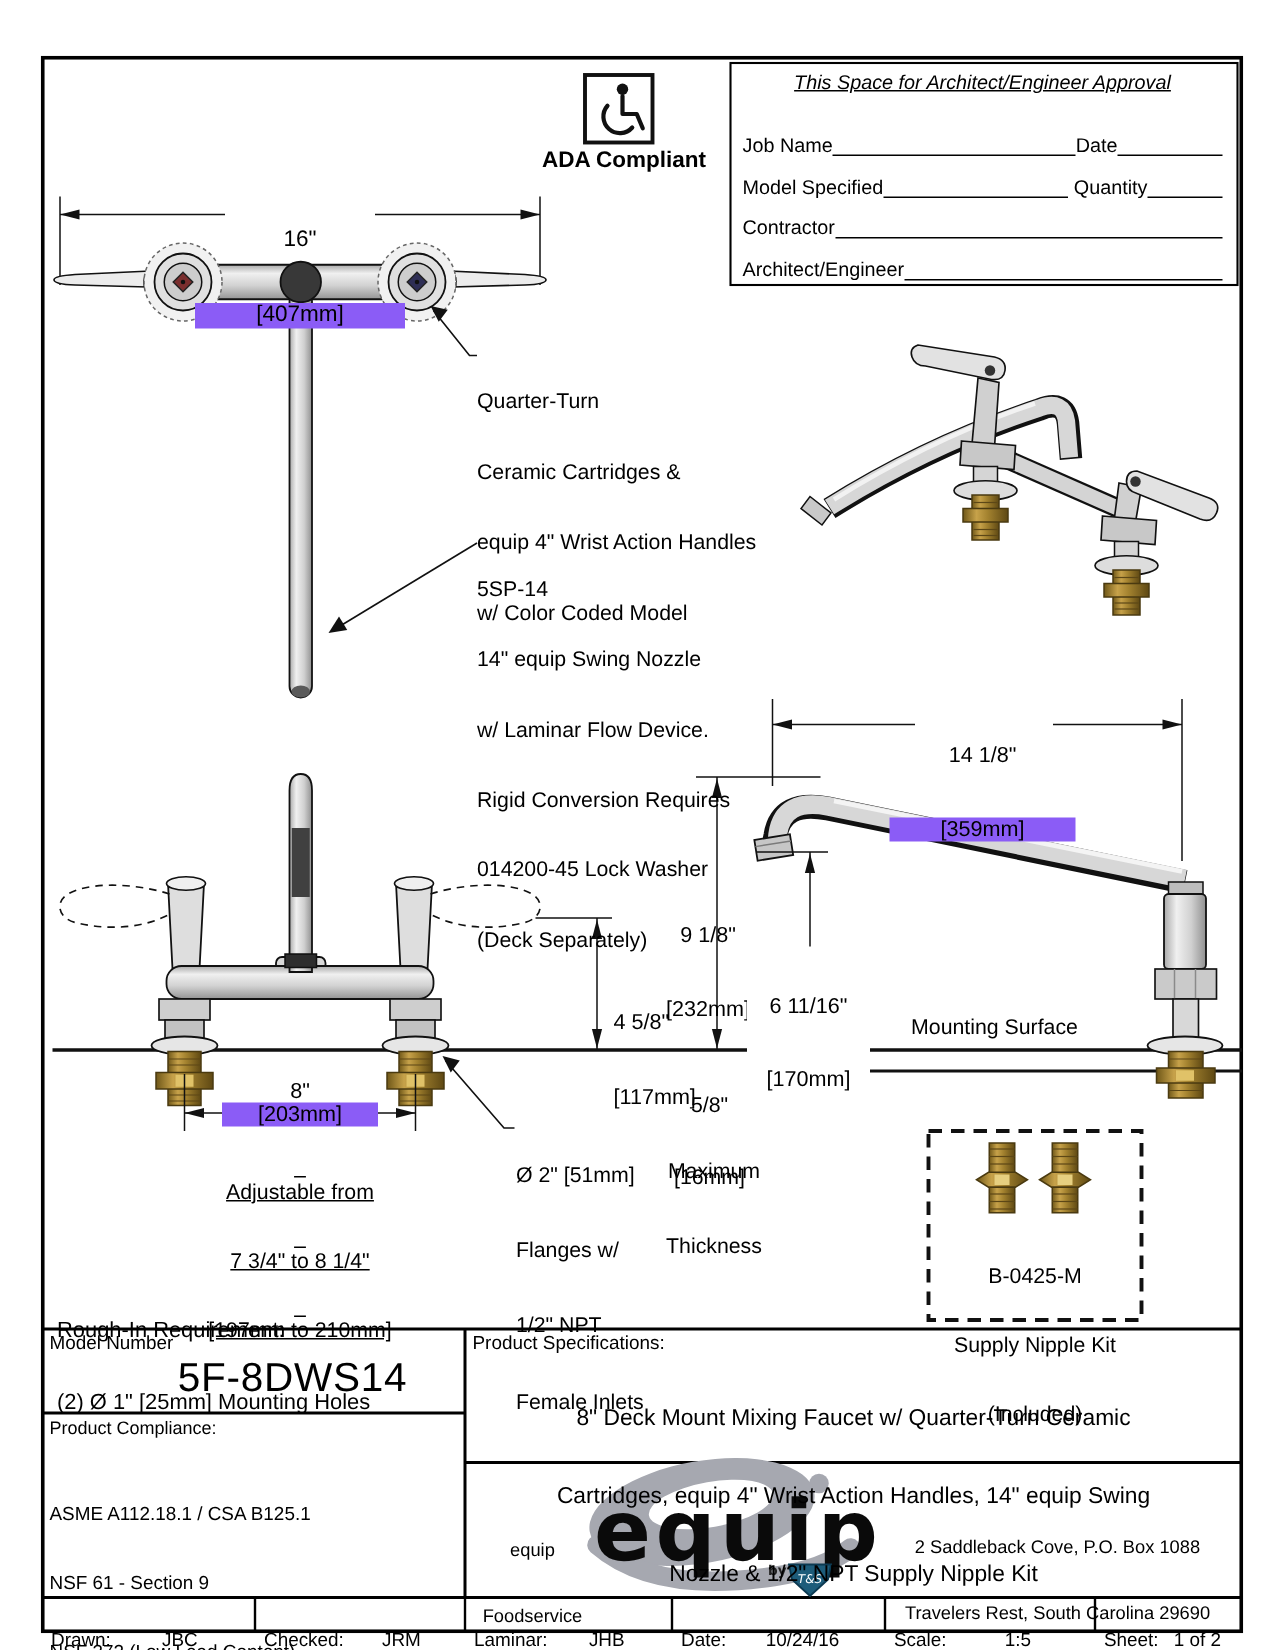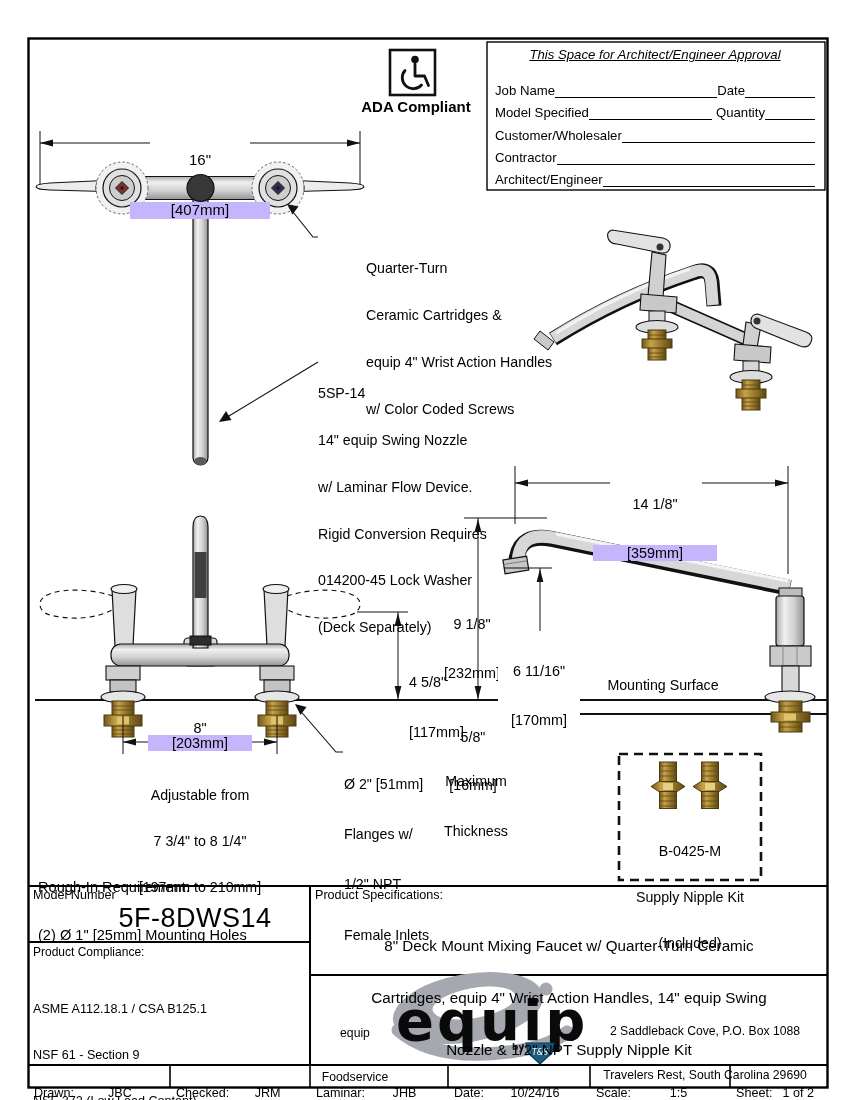--- a/index.html
+++ b/index.html
@@ -1,21 +1,21 @@
 <!DOCTYPE html>
 <html><head>
 <meta charset="utf-8">
 <style>
   html,body{margin:0;padding:0;background:#fff;}
   .sheet{position:relative;width:850px;height:1100px;background:#fff;overflow:hidden;
          font-family:"Liberation Sans",sans-serif;color:#000;}
   .art{position:absolute;left:0;top:0;z-index:1;}
   .t{position:absolute;z-index:2;line-height:1.12;white-space:pre;}
   .ctr{text-align:center;}
-  .wbg{background:#c4b5fd;}
+  .wbg{background:#8b5cf6;}
   
   .approval{position:absolute;left:487px;top:42px;width:338px;height:148px;z-index:2;
             display:flex;flex-direction:column;padding:5px 10px 3px 8px;box-sizing:border-box;}
   .appr-title{font-size:13.2px;font-style:italic;text-decoration:underline;text-align:center;margin-bottom:14px;}
   .appr-rows{flex:1;display:flex;flex-direction:column;}
   .appr-row{flex:1;display:flex;align-items:flex-end;font-size:13.2px;}
   .fill{flex:1;border-bottom:1.3px solid #000;height:15px;}
   .fill.small{flex:0 0 70px;}
   .fill.qty{flex:0 0 50px;}
   
@@ -295,44 +295,40 @@
       <span>Date</span>
           <span class="fill small"></span>
     </div>
     <div class="appr-row">
       <span>Model Specified</span>
           <span class="fill"></span>
       <span style="padding-left:4px;">Quantity</span>
           <span class="fill qty"></span>
     </div>
     <div class="appr-row">
-      <span>Customer/Wholesaler</span>
-          <span class="fill"></span>
-    </div>
-    <div class="appr-row">
       <span>Contractor</span>
           <span class="fill"></span>
     </div>
     <div class="appr-row">
       <span>Architect/Engineer</span>
           <span class="fill"></span>
     </div>
   </div>
 </div>
 
 <div class="t ctr" style="left:130px;top:118px;width:140px;font-size:15px;">
   <div>16"</div>
   <div class="wbg">[407mm]</div>
 </div>
 
-<div class="t" style="left:318px;top:230px;font-size:14.2px;line-height:15.6px;margin-left:48px;">
+<div class="t" style="left:318px;top:230px;font-size:14.2px;line-height:15.6px;">
   <div>Quarter-Turn</div>
   <div>Ceramic Cartridges &amp;</div>
   <div>equip 4" Wrist Action Handles</div>
-  <div>w/ Color Coded Screws</div>
+  <div>w/ Color Coded Model</div>
 </div>
 
 <div class="t" style="left:318px;top:355px;font-size:14.2px;line-height:15.6px;">
   <div>5SP-14</div>
   <div>14" equip Swing Nozzle</div>
   <div>w/ Laminar Flow Device.</div>
   <div>Rigid Conversion Requires</div>
   <div>014200-45 Lock Washer</div>
   <div>(Deck Separately)</div>
 </div>
@@ -365,21 +361,21 @@
 </div>
 
 <div class="t ctr" style="left:430px;top:740px;width:92px;font-size:14.2px;line-height:16.5px;">
   <div>Maximum</div>
   <div>Thickness</div>
 </div>
 
 <div class="t ctr" style="left:160px;top:720px;width:80px;font-size:14.4px;">8"</div>
 <div class="t ctr wbg" style="left:148px;top:735px;width:104px;font-size:14.4px;">[203mm]</div>
 
-<div class="t ctr" style="left:108px;top:757px;width:184px;font-size:14.2px;line-height:15.4px;">
+<div class="t ctr" style="left:108px;top:757px;width:184px;font-size:14.2px;line-height:15.4px;text-decoration:underline;">
   <div>Adjustable from</div>
   <div>7 3/4" to 8 1/4"</div>
   <div>[197mm to 210mm]</div>
 </div>
 
 <div class="t" style="left:344px;top:742px;font-size:14.2px;line-height:16.8px;">
   <div>Ø 2" [51mm]</div>
   <div>Flanges w/</div>
   <div>1/2" NPT</div>
   <div>Female Inlets</div>

